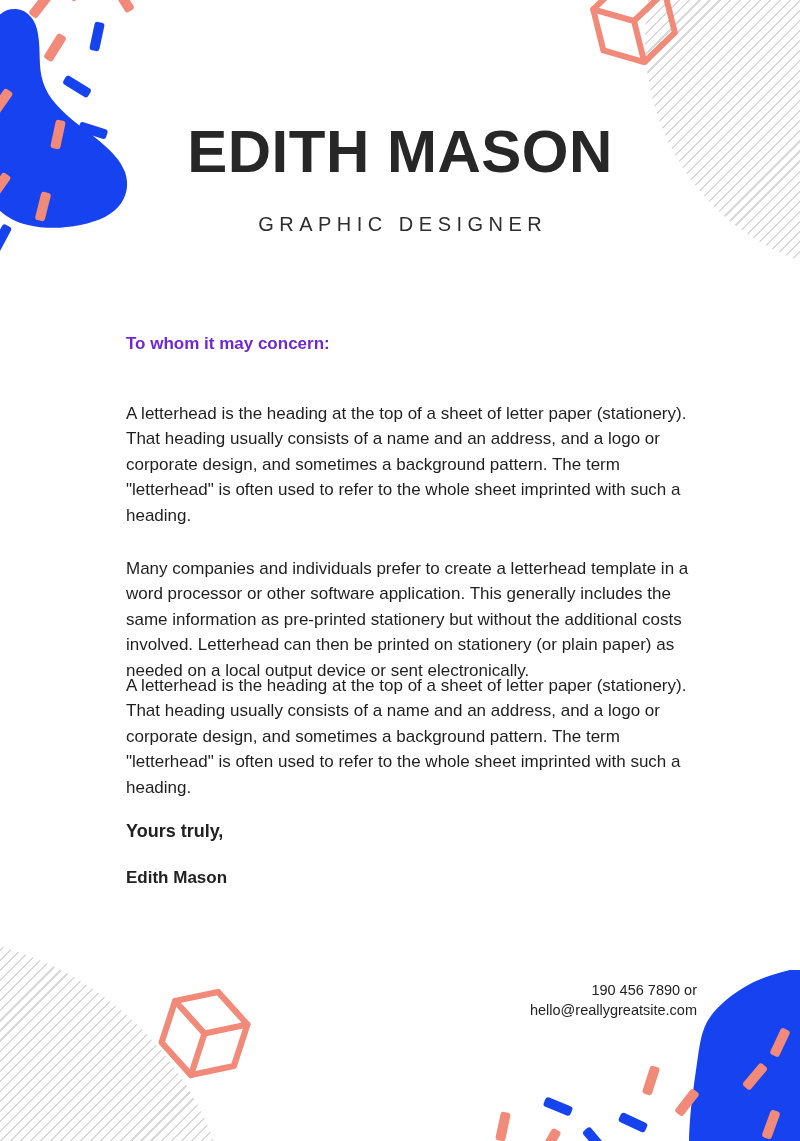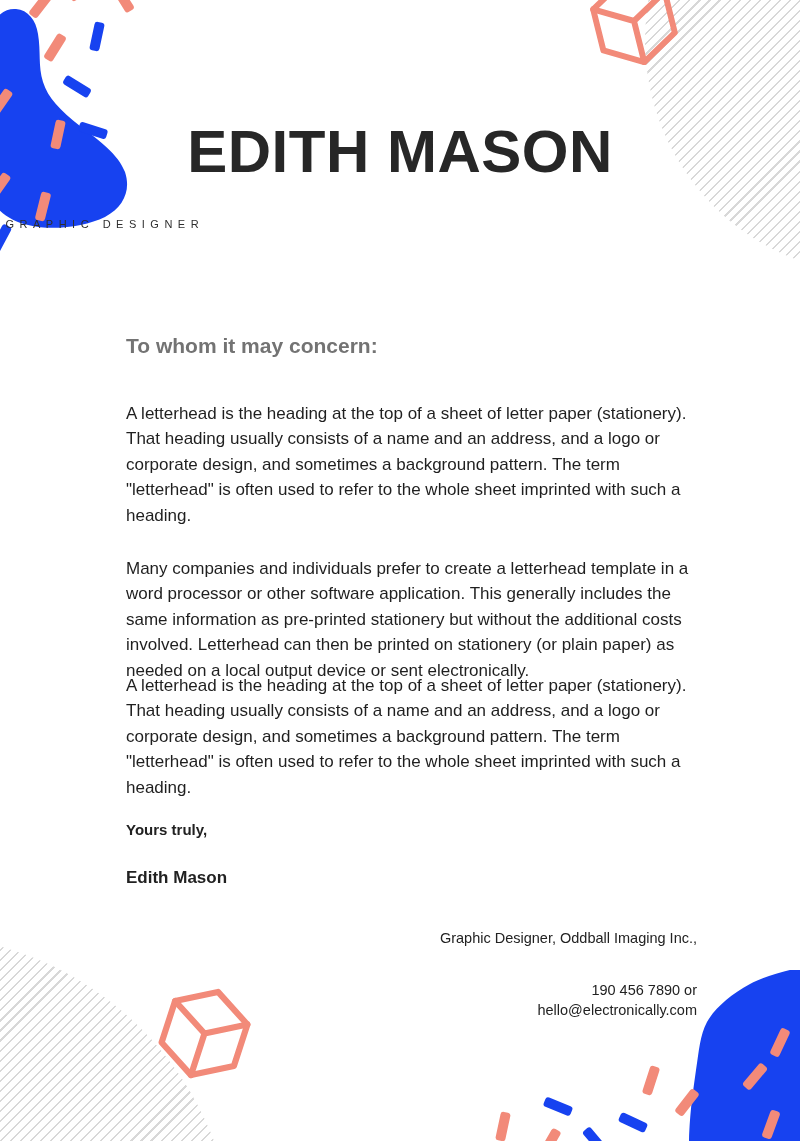--- a/index.html
+++ b/index.html
@@ -20,28 +20,28 @@
   .cube{position:absolute;z-index:3;}
   .cube-tr{left:588px;top:-26px;width:92px;height:94px;transform:rotate(-14deg);}
   .cube-bl{left:157px;top:985px;width:95px;height:97px;transform:rotate(18deg);}
   .confetti{position:absolute;width:10px;height:29px;border-radius:3px;z-index:3;}
   .c-coral{background:#f28a79;}
   .c-blue{background:#1742f0;}
   
   .txt{position:absolute;z-index:5;}
   .name-title{top:121px;left:0;right:0;text-align:center;font-size:60px;line-height:62px;
     font-weight:700;color:#272727;letter-spacing:0.5px;}
-  .role-subtitle{top:214px;left:0;right:0;font-size:11px;line-height:20px;
+  .role-subtitle{top:214px;left:0;right:0;text-align:center;font-size:20px;line-height:20px;
     font-weight:500;color:#2e2e2e;letter-spacing:5.5px;text-indent:5.5px;}
-  .greeting{left:126px;top:334px;font-size:21px;font-weight:700;color:#737373;}
+  .greeting{left:126px;top:334px;font-size:17px;font-weight:700;color:#6d28d9;}
   .para{left:126px;width:582px;font-size:17px;line-height:25.4px;color:#1f1f1f;}
   .para-1{top:401px;}
   .para-2{top:556px;}
   .para-3{top:673px;}
-  .closing{left:126px;top:821px;font-size:15px;font-weight:700;color:#212121;}
+  .closing{left:126px;top:821px;font-size:18px;font-weight:700;color:#212121;}
   .signature{left:126px;top:868px;font-size:17px;font-weight:700;color:#212121;}
   .footer-block{right:103px;text-align:right;font-size:14.5px;line-height:19.5px;color:#222222;}
   .footer-org{top:929px;}
   .footer-contact{top:981px;}
 </style>
 </head>
 <body>
 
 <div id="page">
 
@@ -108,20 +108,19 @@
   <div class="txt role-subtitle">GRAPHIC DESIGNER</div>
 
   <div class="txt greeting">To whom it may concern:</div>
   <div class="txt para para-1">A letterhead is the heading at the top of a sheet of letter paper (stationery). That heading usually consists of a name and an address, and a logo or corporate design, and sometimes a background pattern. The term "letterhead" is often used to refer to the whole sheet imprinted with such a heading.</div>
   <div class="txt para para-2">Many companies and individuals prefer to create a letterhead template in a word processor or other software application. This generally includes the same information as pre-printed stationery but without the additional costs involved. Letterhead can then be printed on stationery (or plain paper) as needed on a local output device or sent electronically.</div>
   <div class="txt para para-3">A letterhead is the heading at the top of a sheet of letter paper (stationery). That heading usually consists of a name and an address, and a logo or corporate design, and sometimes a background pattern. The term "letterhead" is often used to refer to the whole sheet imprinted with such a heading.</div>
   <div class="txt closing">Yours truly,</div>
   <div class="txt signature">Edith Mason</div>
 
   <div class="txt footer-block footer-org">
-    <div>Graphic Designer, Oddball Imaging Inc.,</div>
   </div>
   <div class="txt footer-block footer-contact">
     <div>190 456 7890 or</div>
-    <div>hello@electronically.com</div>
+    <div>hello@reallygreatsite.com</div>
   </div>
 
 </div>
 
 </body></html>

